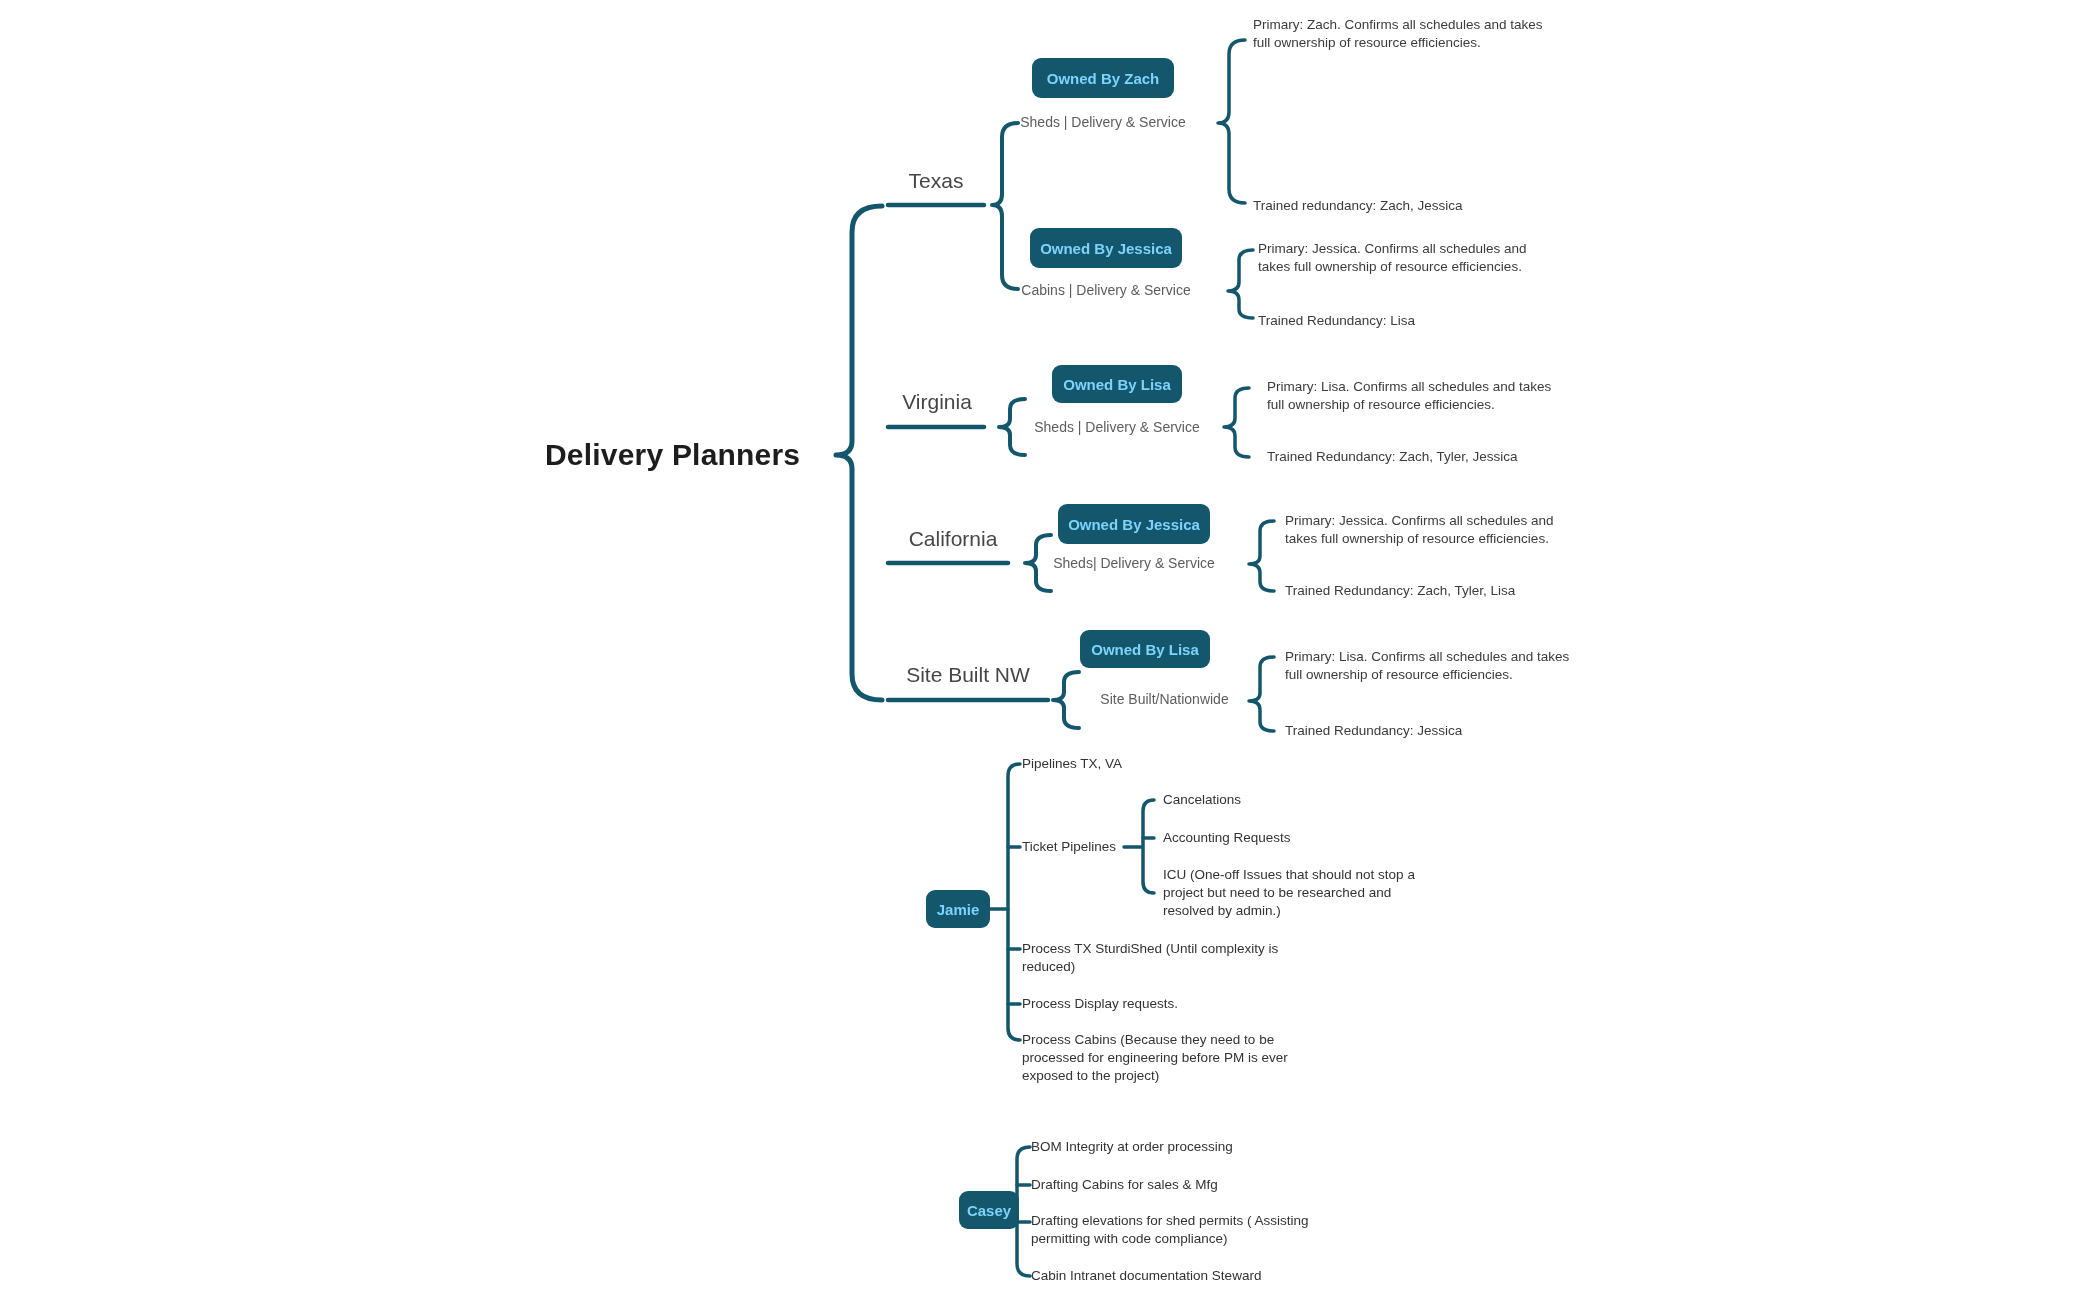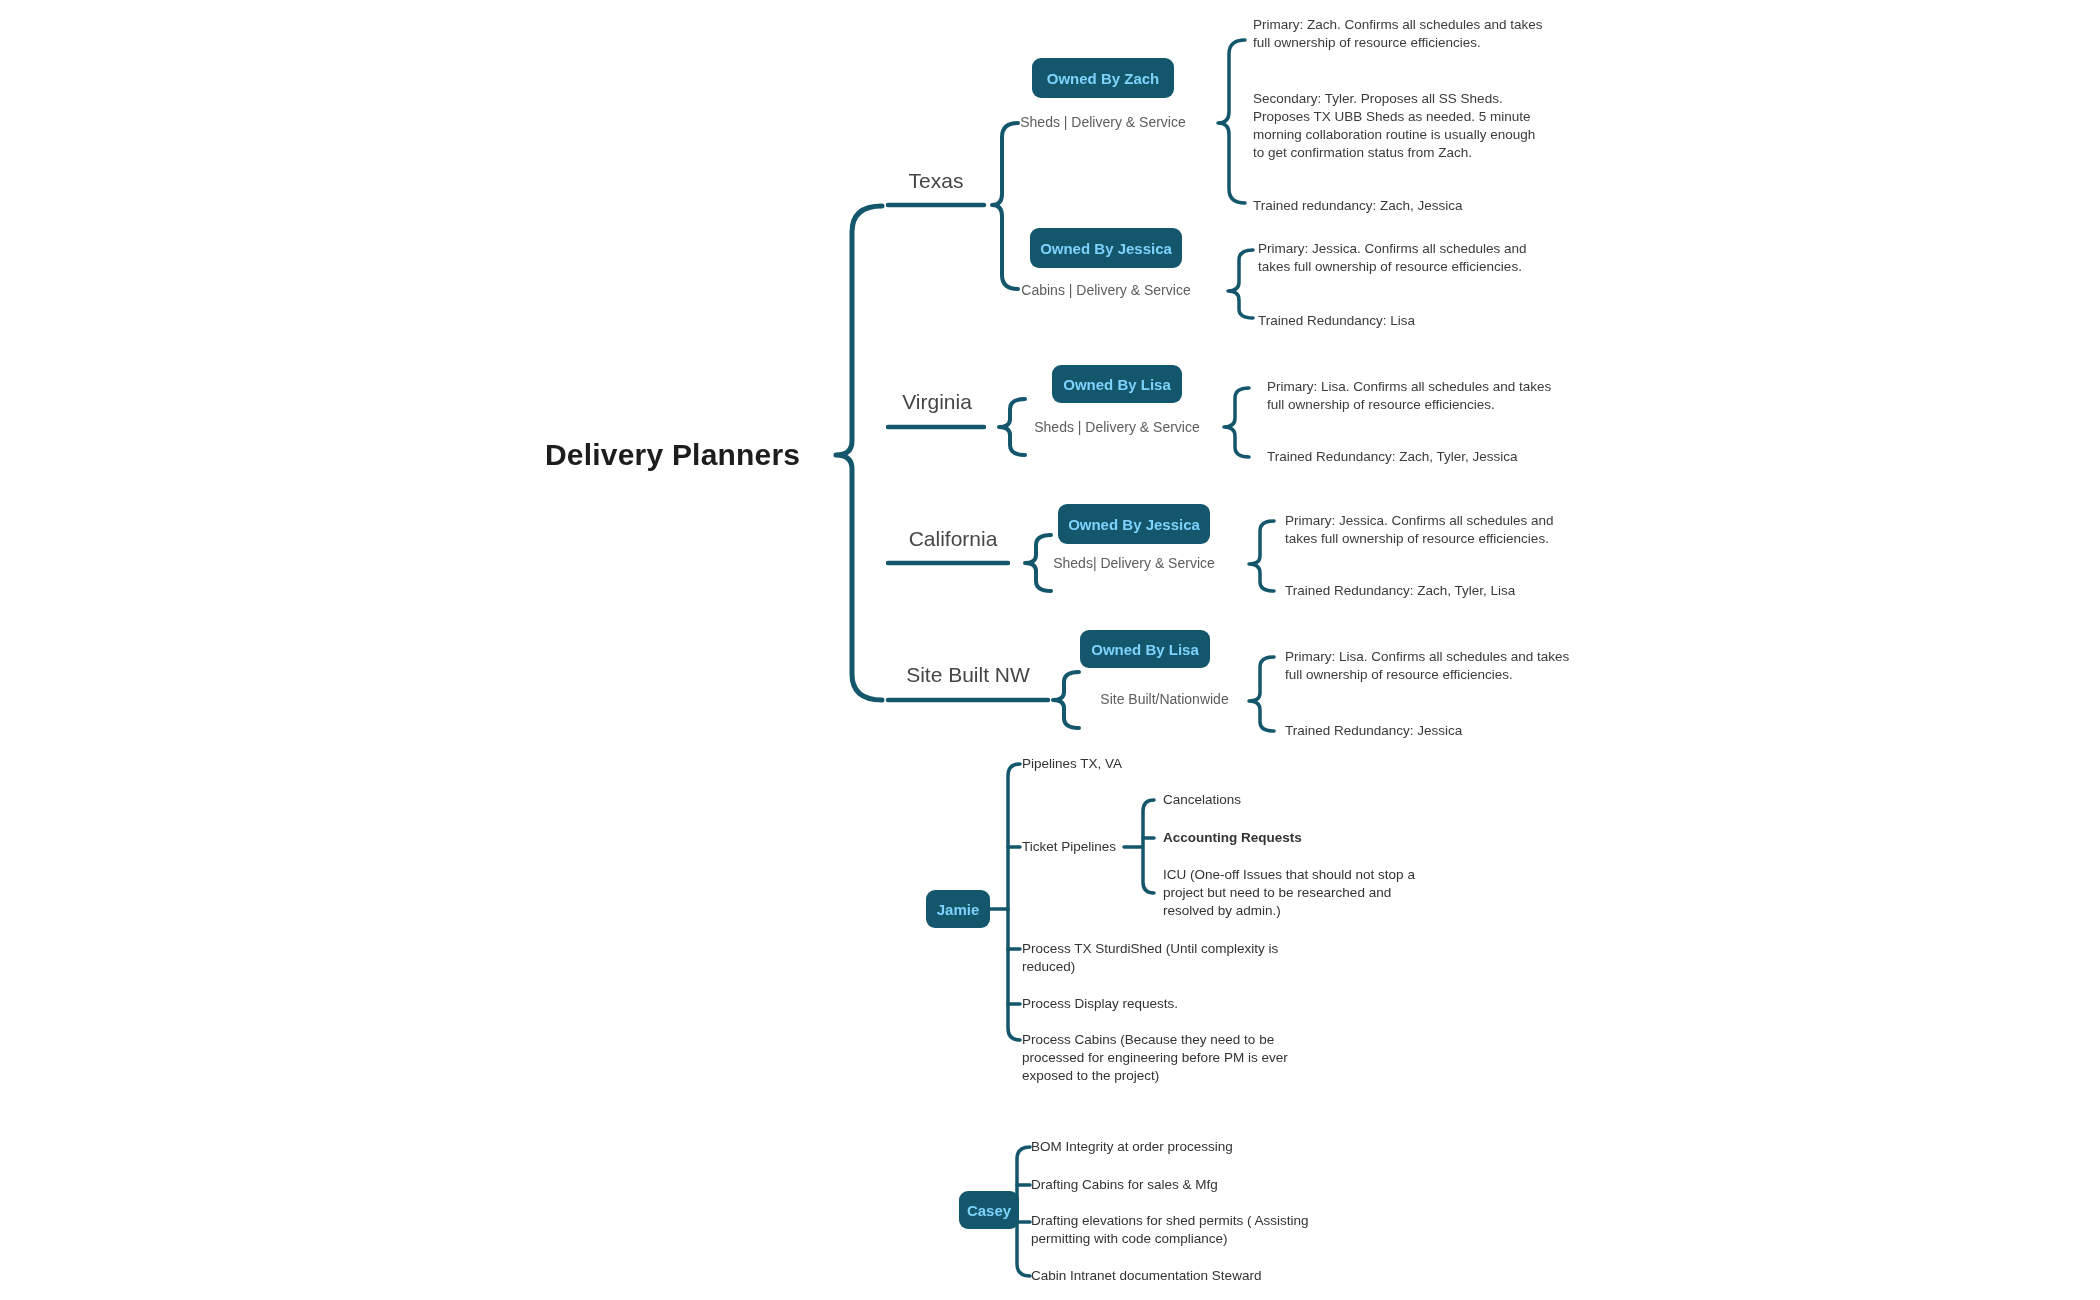--- a/index.html
+++ b/index.html
@@ -64,21 +64,20 @@
       <path d="M 1017 1222 L 1030 1222" stroke-width="3.5"></path>
     </g>
   </svg>
 
   <div class="title" style="left:545px;top:438px;">Delivery Planners</div>
 
   <div class="region-label" style="left:888px;top:169px;width:96px;text-align:center;">Texas</div>
   <div class="badge" style="left:1032px;top:58px;width:142px;height:40px;">Owned By Zach</div>
   <div class="scope" style="left:1018px;top:114px;width:170px;">Sheds | Delivery &amp; Service</div>
   <div class="note" style="left:1253px;top:16px;">Primary: Zach. Confirms all schedules and takes full ownership of resource efficiencies.</div>
-  <div class="note" style="left:1253px;top:90px;">Secondary: Tyler. Proposes all SS Sheds. Proposes TX UBB Sheds as needed. 5 minute morning collaboration routine is usually enough to get confirmation status from Zach.</div>
   <div class="note" style="left:1253px;top:197px;">Trained redundancy: Zach, Jessica</div>
 
   <div class="badge" style="left:1030px;top:228px;width:152px;height:40px;">Owned By Jessica</div>
   <div class="scope" style="left:1016px;top:282px;width:180px;">Cabins | Delivery &amp; Service</div>
   <div class="note" style="left:1258px;top:240px;">Primary: Jessica. Confirms all schedules and takes full ownership of resource efficiencies.</div>
   <div class="note" style="left:1258px;top:312px;">Trained Redundancy: Lisa</div>
 
   <div class="region-label" style="left:888px;top:390px;width:98px;">Virginia</div>
   <div class="badge" style="left:1052px;top:365px;width:130px;height:38px;">Owned By Lisa</div>
   <div class="scope" style="left:1032px;top:419px;width:170px;">Sheds | Delivery &amp; Service</div>
@@ -94,21 +93,21 @@
   <div class="region-label" style="left:888px;top:663px;width:160px;">Site Built NW</div>
   <div class="badge" style="left:1080px;top:630px;width:130px;height:38px;">Owned By Lisa</div>
   <div class="scope" style="left:1087px;top:691px;width:155px;">Site Built/Nationwide</div>
   <div class="note" style="left:1285px;top:648px;">Primary: Lisa. Confirms all schedules and takes full ownership of resource efficiencies.</div>
   <div class="note" style="left:1285px;top:722px;">Trained Redundancy: Jessica</div>
 
   <div class="badge" style="left:926px;top:890px;width:64px;height:38px;">Jamie</div>
   <div class="task" style="left:1022px;top:755px;">Pipelines TX, VA</div>
   <div class="task" style="left:1022px;top:838px;">Ticket Pipelines</div>
   <div class="task" style="left:1163px;top:791px;">Cancelations</div>
-  <div class="task" style="left:1163px;top:829px;font-weight:bold;">Accounting Requests</div>
+  <div class="task" style="left:1163px;top:829px;">Accounting Requests</div>
   <div class="task wrap" style="left:1163px;top:866px;width:280px;">ICU (One-off Issues that should not stop a project but need to be researched and resolved by admin.)</div>
   <div class="task wrap" style="left:1022px;top:940px;width:290px;">Process TX SturdiShed (Until complexity is reduced)</div>
   <div class="task" style="left:1022px;top:995px;">Process Display requests.</div>
   <div class="task wrap" style="left:1022px;top:1031px;width:280px;">Process Cabins (Because they need to be processed for engineering before PM is ever exposed to the project)</div>
 
   <div class="badge" style="left:935px;top:1191px;width:60px;height:38px;margin-left:24px;">Casey</div>
   <div class="task" style="left:1031px;top:1138px;">BOM Integrity at order processing</div>
   <div class="task" style="left:1031px;top:1176px;">Drafting Cabins for sales &amp; Mfg</div>
   <div class="task wrap" style="left:1031px;top:1212px;width:300px;">Drafting elevations for shed permits ( Assisting permitting with code compliance)</div>
   <div class="task" style="left:1031px;top:1267px;">Cabin Intranet documentation Steward</div>

